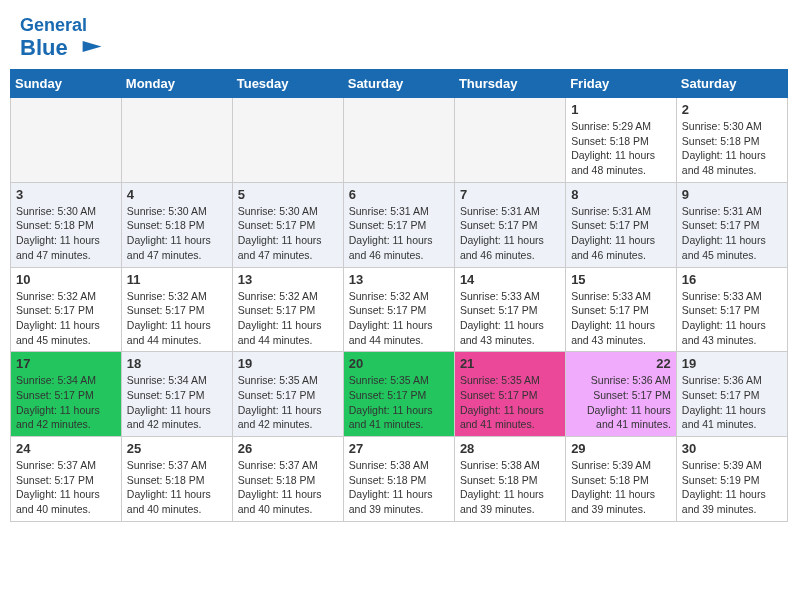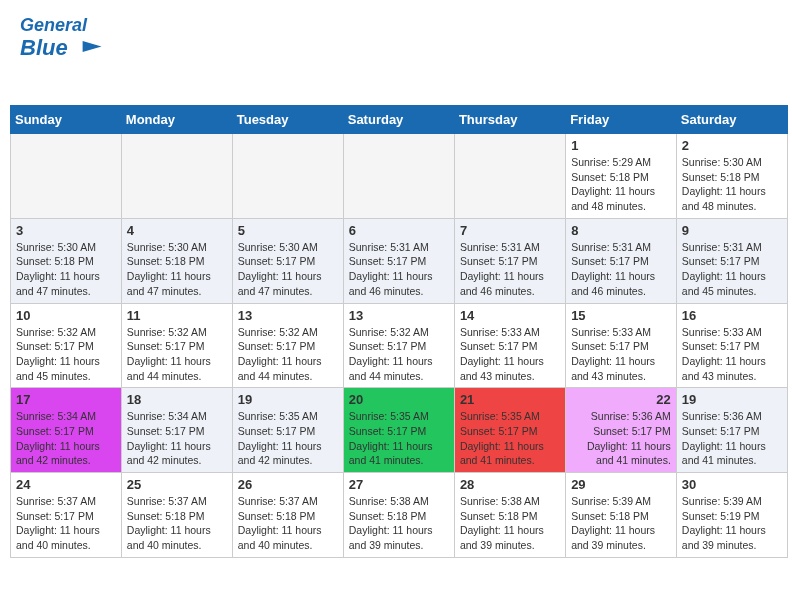--- a/index.html
+++ b/index.html
@@ -11,21 +11,20 @@
     }
     .header {
       display: flex;
       align-items: flex-start;
       justify-content: space-between;
       padding: 16px 20px 8px 20px;
     }
     .logo {
       display: flex;
       align-items: flex-start;
-      font-style: italic;
     }
     .logo-text {
       font-size: 18px;
       font-weight: bold;
       color: #333;
       line-height: 1.1;
     }
     .logo-text span {
       color: #1a6ab1;
     }
@@ -84,21 +83,20 @@
       display: block;
       margin-bottom: 2px;
     }
     .day-info {
       font-size: 10.5px;
       line-height: 1.4;
       color: #333;
     }
     .calendar-wrapper {
       padding: 0 4px 10px 10px;
-      margin-top: 36px;
     }
   </style>
 </head>
 <body>
 
 <div class="header">
   <div class="logo">
     <div>
       <div class="logo-text">
         <span>General</span>
@@ -248,21 +246,21 @@
           </td>
           <td>
             <span class="day-num">16</span>
             <div class="day-info" style="white-space: pre-line;">Sunrise: 5:33 AM
 Sunset: 5:17 PM
 Daylight: 11 hours
 and 43 minutes.</div>
           </td>
         </tr>
         <tr>
-          <td style="background: #d946ef;">
+          <td style="background: #22c55e;">
             <span class="day-num">17</span>
             <div class="day-info" style="white-space: pre-line;">Sunrise: 5:34 AM
 Sunset: 5:17 PM
 Daylight: 11 hours
 and 42 minutes.</div>
           </td>
           <td style="background: rgb(238, 242, 248);">
             <span class="day-num">18</span>
             <div class="day-info" style="white-space: pre-line;">Sunrise: 5:34 AM
 Sunset: 5:17 PM
@@ -276,21 +274,21 @@
 Daylight: 11 hours
 and 42 minutes.</div>
           </td>
           <td style="background: #22c55e;">
             <span class="day-num">20</span>
             <div class="day-info" style="white-space: pre-line;">Sunrise: 5:35 AM
 Sunset: 5:17 PM
 Daylight: 11 hours
 and 41 minutes.</div>
           </td>
-          <td style="background: #ef4444;">
+          <td style="background: #ec4899;">
             <span class="day-num">21</span>
             <div class="day-info" style="white-space: pre-line;">Sunrise: 5:35 AM
 Sunset: 5:17 PM
 Daylight: 11 hours
 and 41 minutes.</div>
           </td>
           <td style="background: #f0abfc; text-align: right;">
             <span class="day-num">22</span>
             <div class="day-info" style="white-space: pre-line;">Sunrise: 5:36 AM
 Sunset: 5:17 PM

